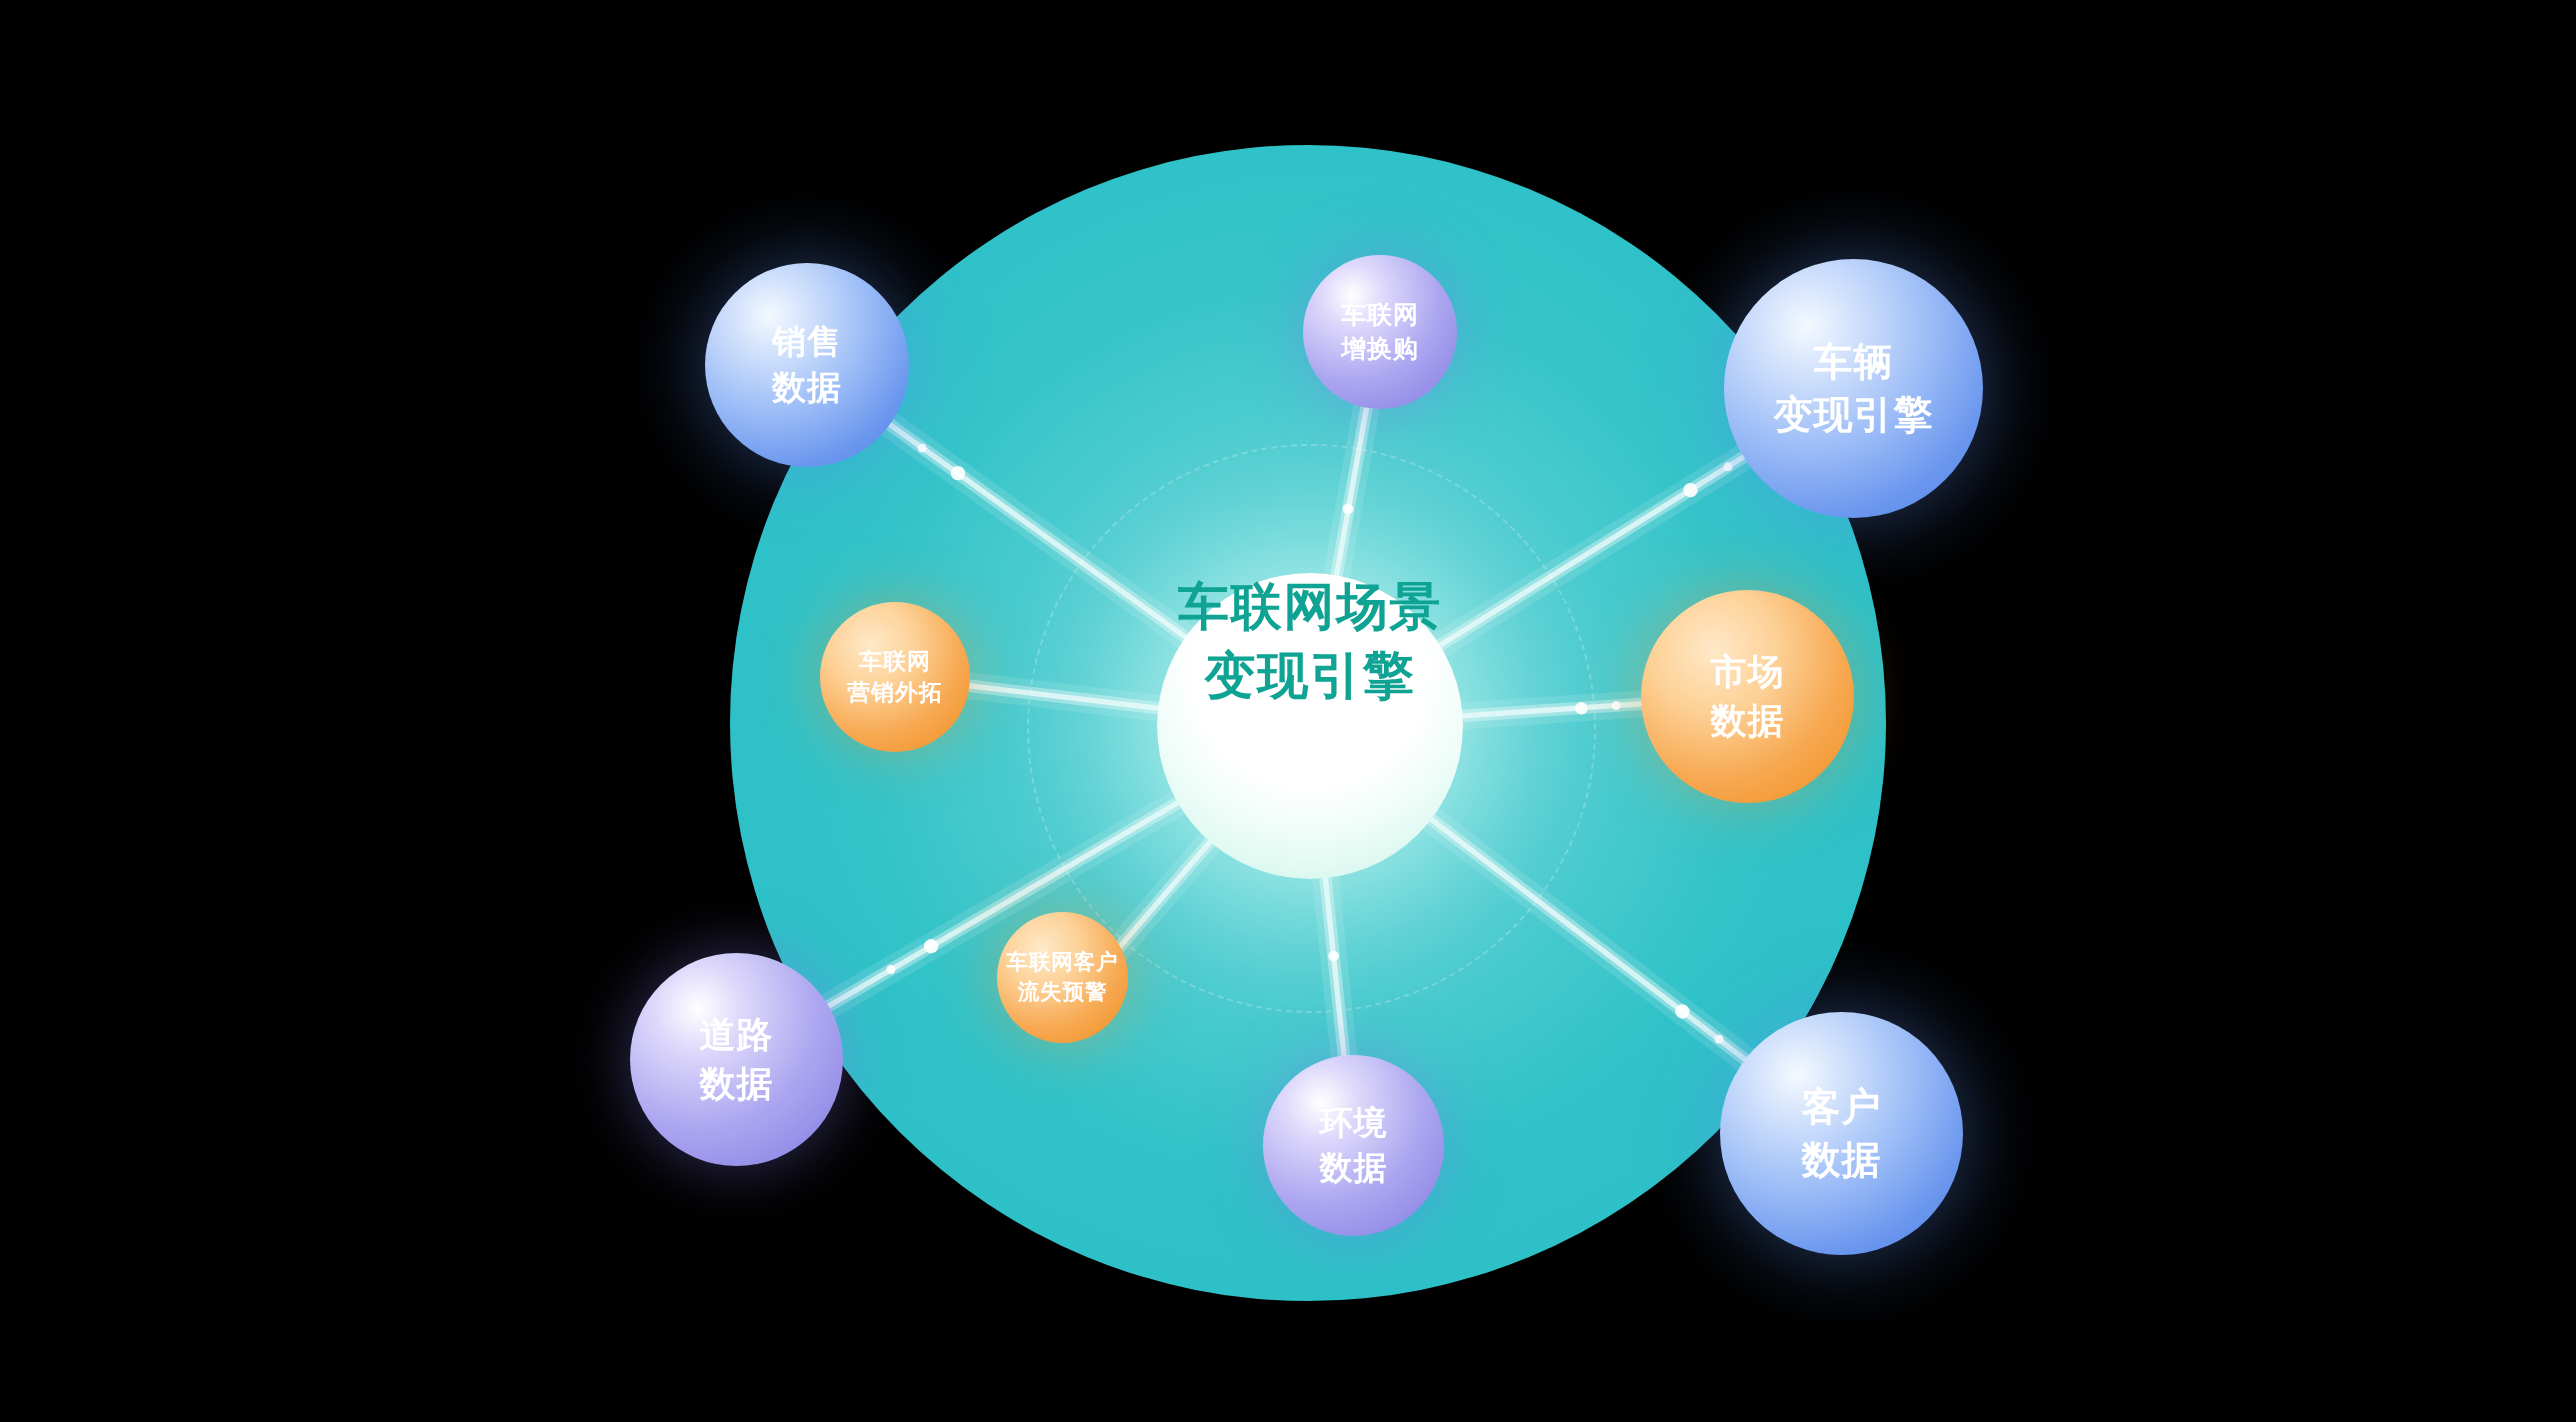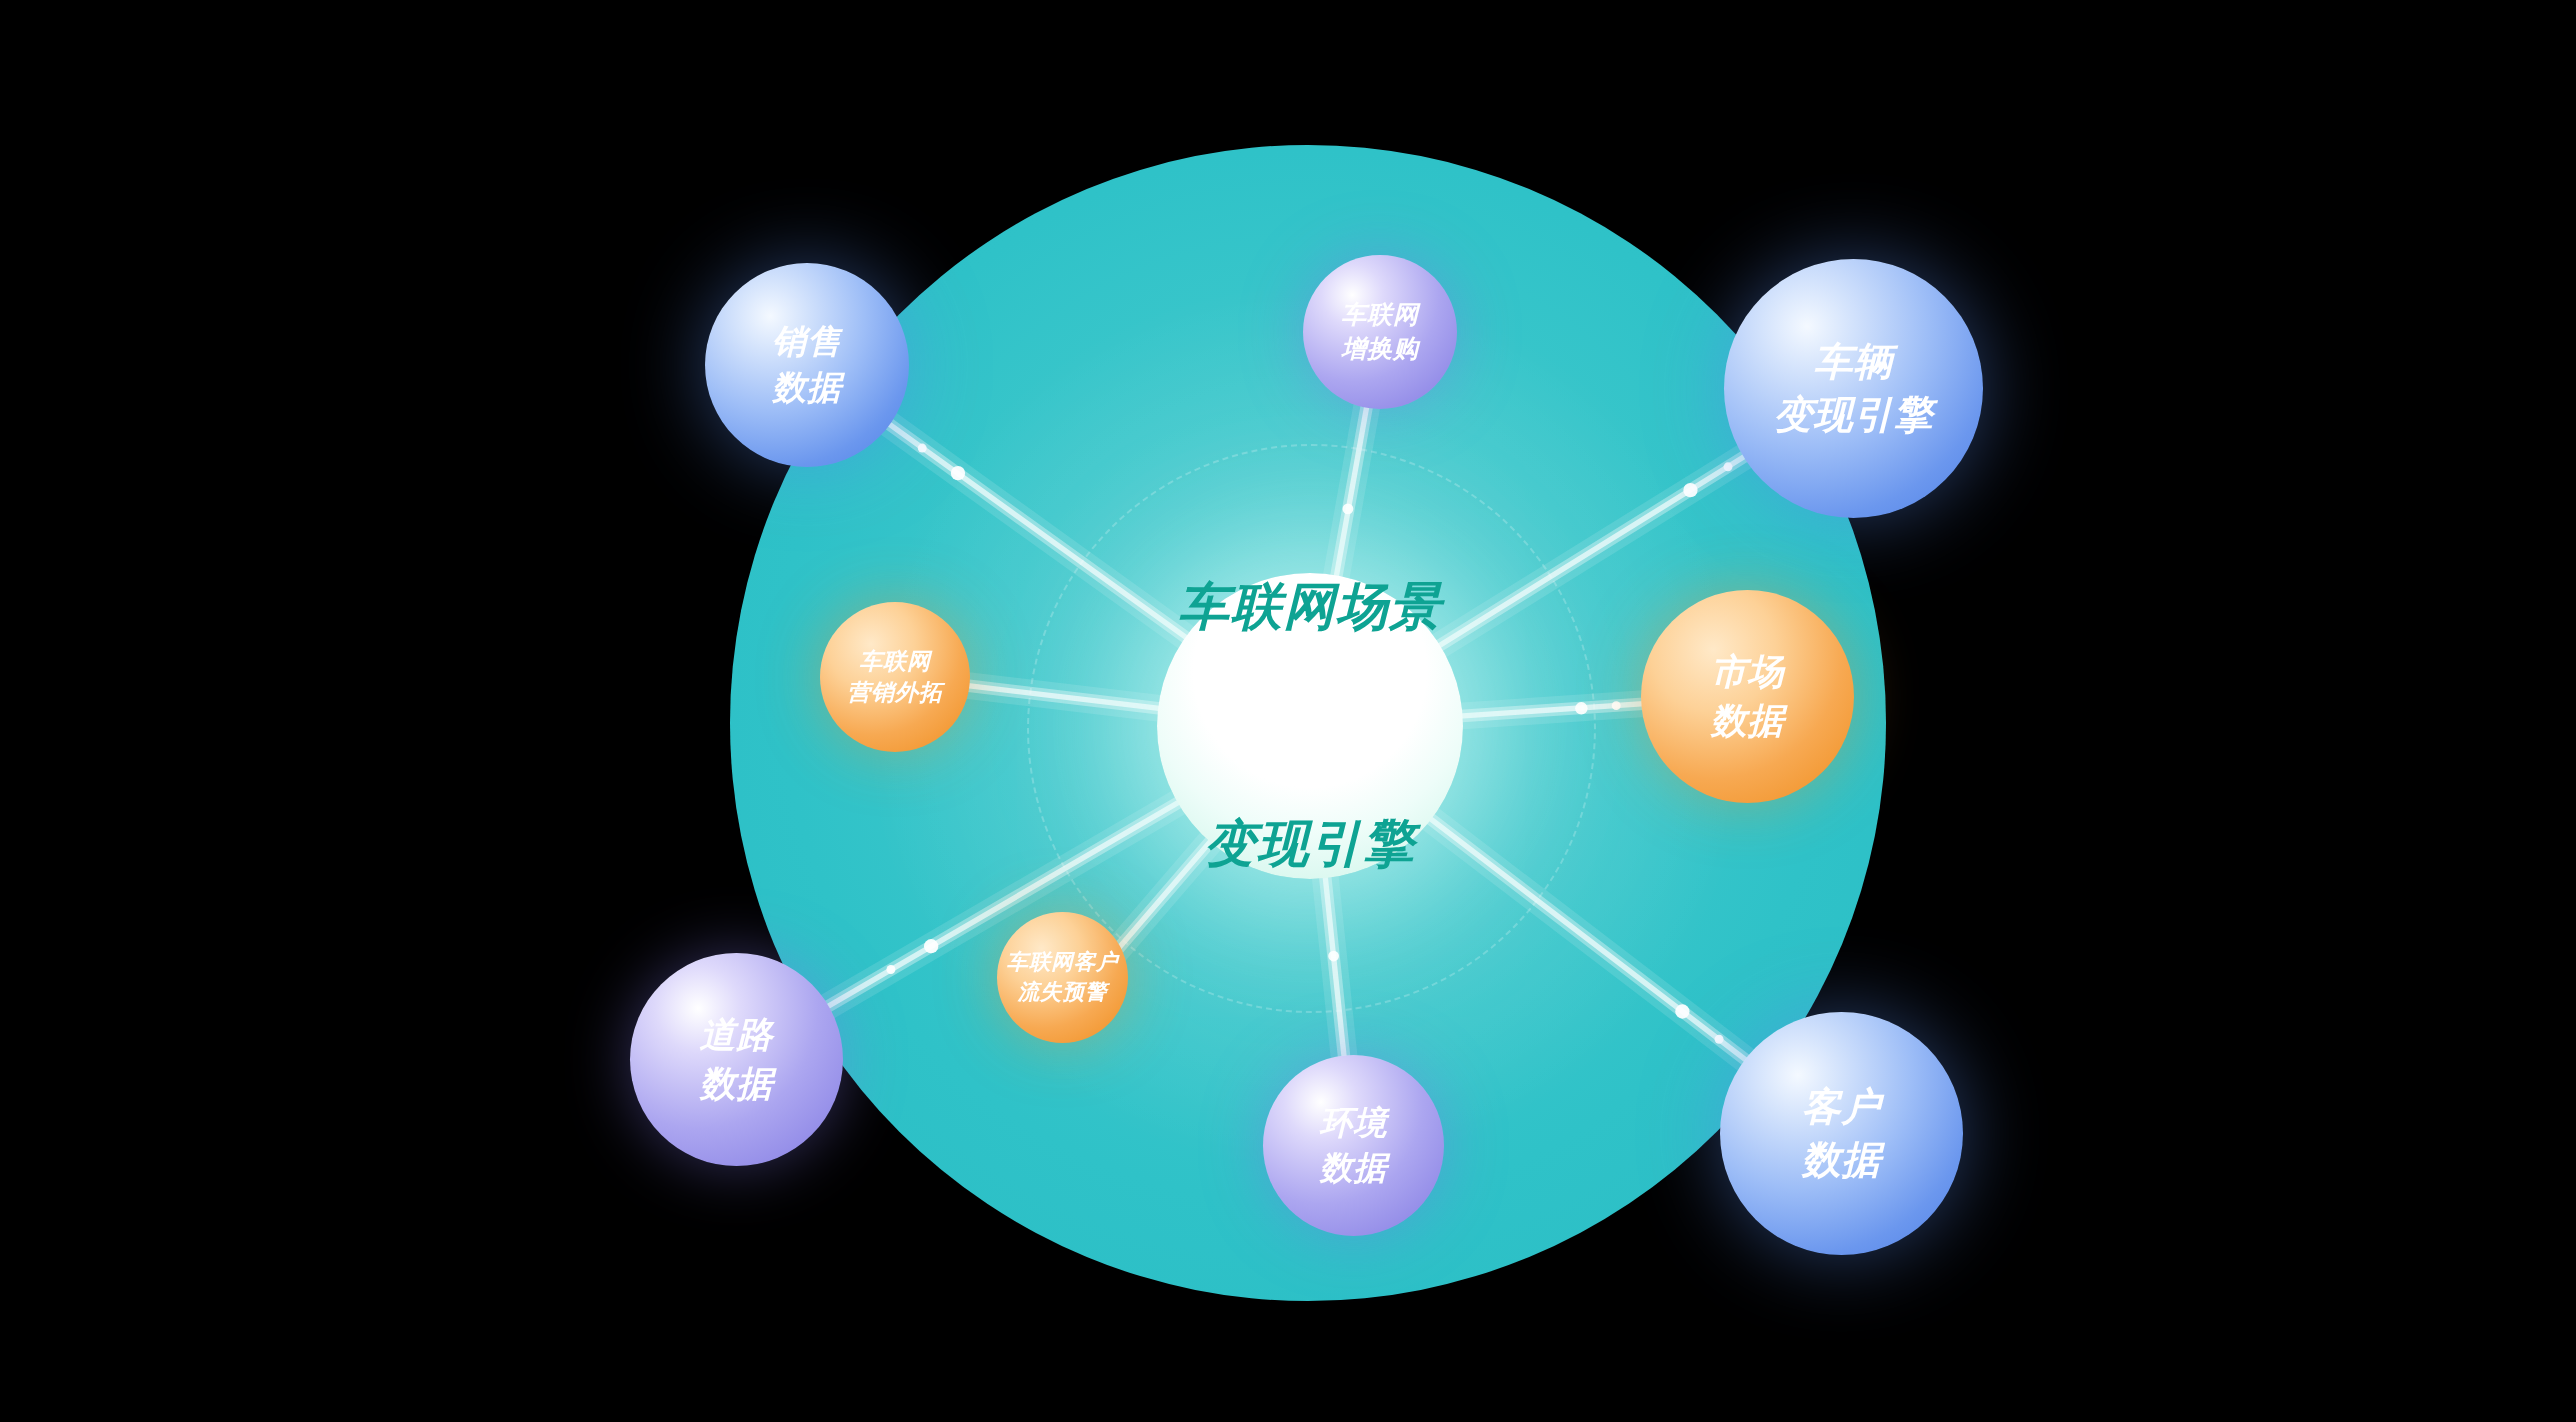--- a/index.html
+++ b/index.html
@@ -7,21 +7,20 @@
     padding: 0;
     background: #000;
   }
   .stage {
     position: relative;
     width: 2576px;
     height: 1422px;
     background: #000;
     overflow: hidden;
     font-family: "Liberation Sans", sans-serif;
-    font-style: italic;
   }
   .big-circle {
     position: absolute;
     left: 730px;
     top: 145px;
     width: 1156px;
     height: 1156px;
     border-radius: 50%;
     background: radial-gradient(circle at 50% 46%,
       #54d0d2 0%, #3cc7cb 35%, #2fc2c8 62%, #29bcc4 100%);
@@ -88,21 +87,21 @@
     top: 573px;
     width: 306px;
     height: 306px;
     border-radius: 50%;
     background: radial-gradient(circle at 50% 32%,
       #ffffff 0%, #ffffff 45%, #eefdf9 64%, #daf8ef 82%, #c5f3e6 100%);
     box-shadow: 0 0 125px 27px rgba(225,255,250,0.55);
     display: flex;
     flex-direction: column;
     align-items: center;
-    justify-content: space-between;
+    justify-content: flex-start;
     text-align: center;
     color: #0ea393;
     font-weight: 700;
     font-size: 51px;
     line-height: 1.35;
     letter-spacing: 1.8px;
   }
 </style>
 </head>
 <body>

